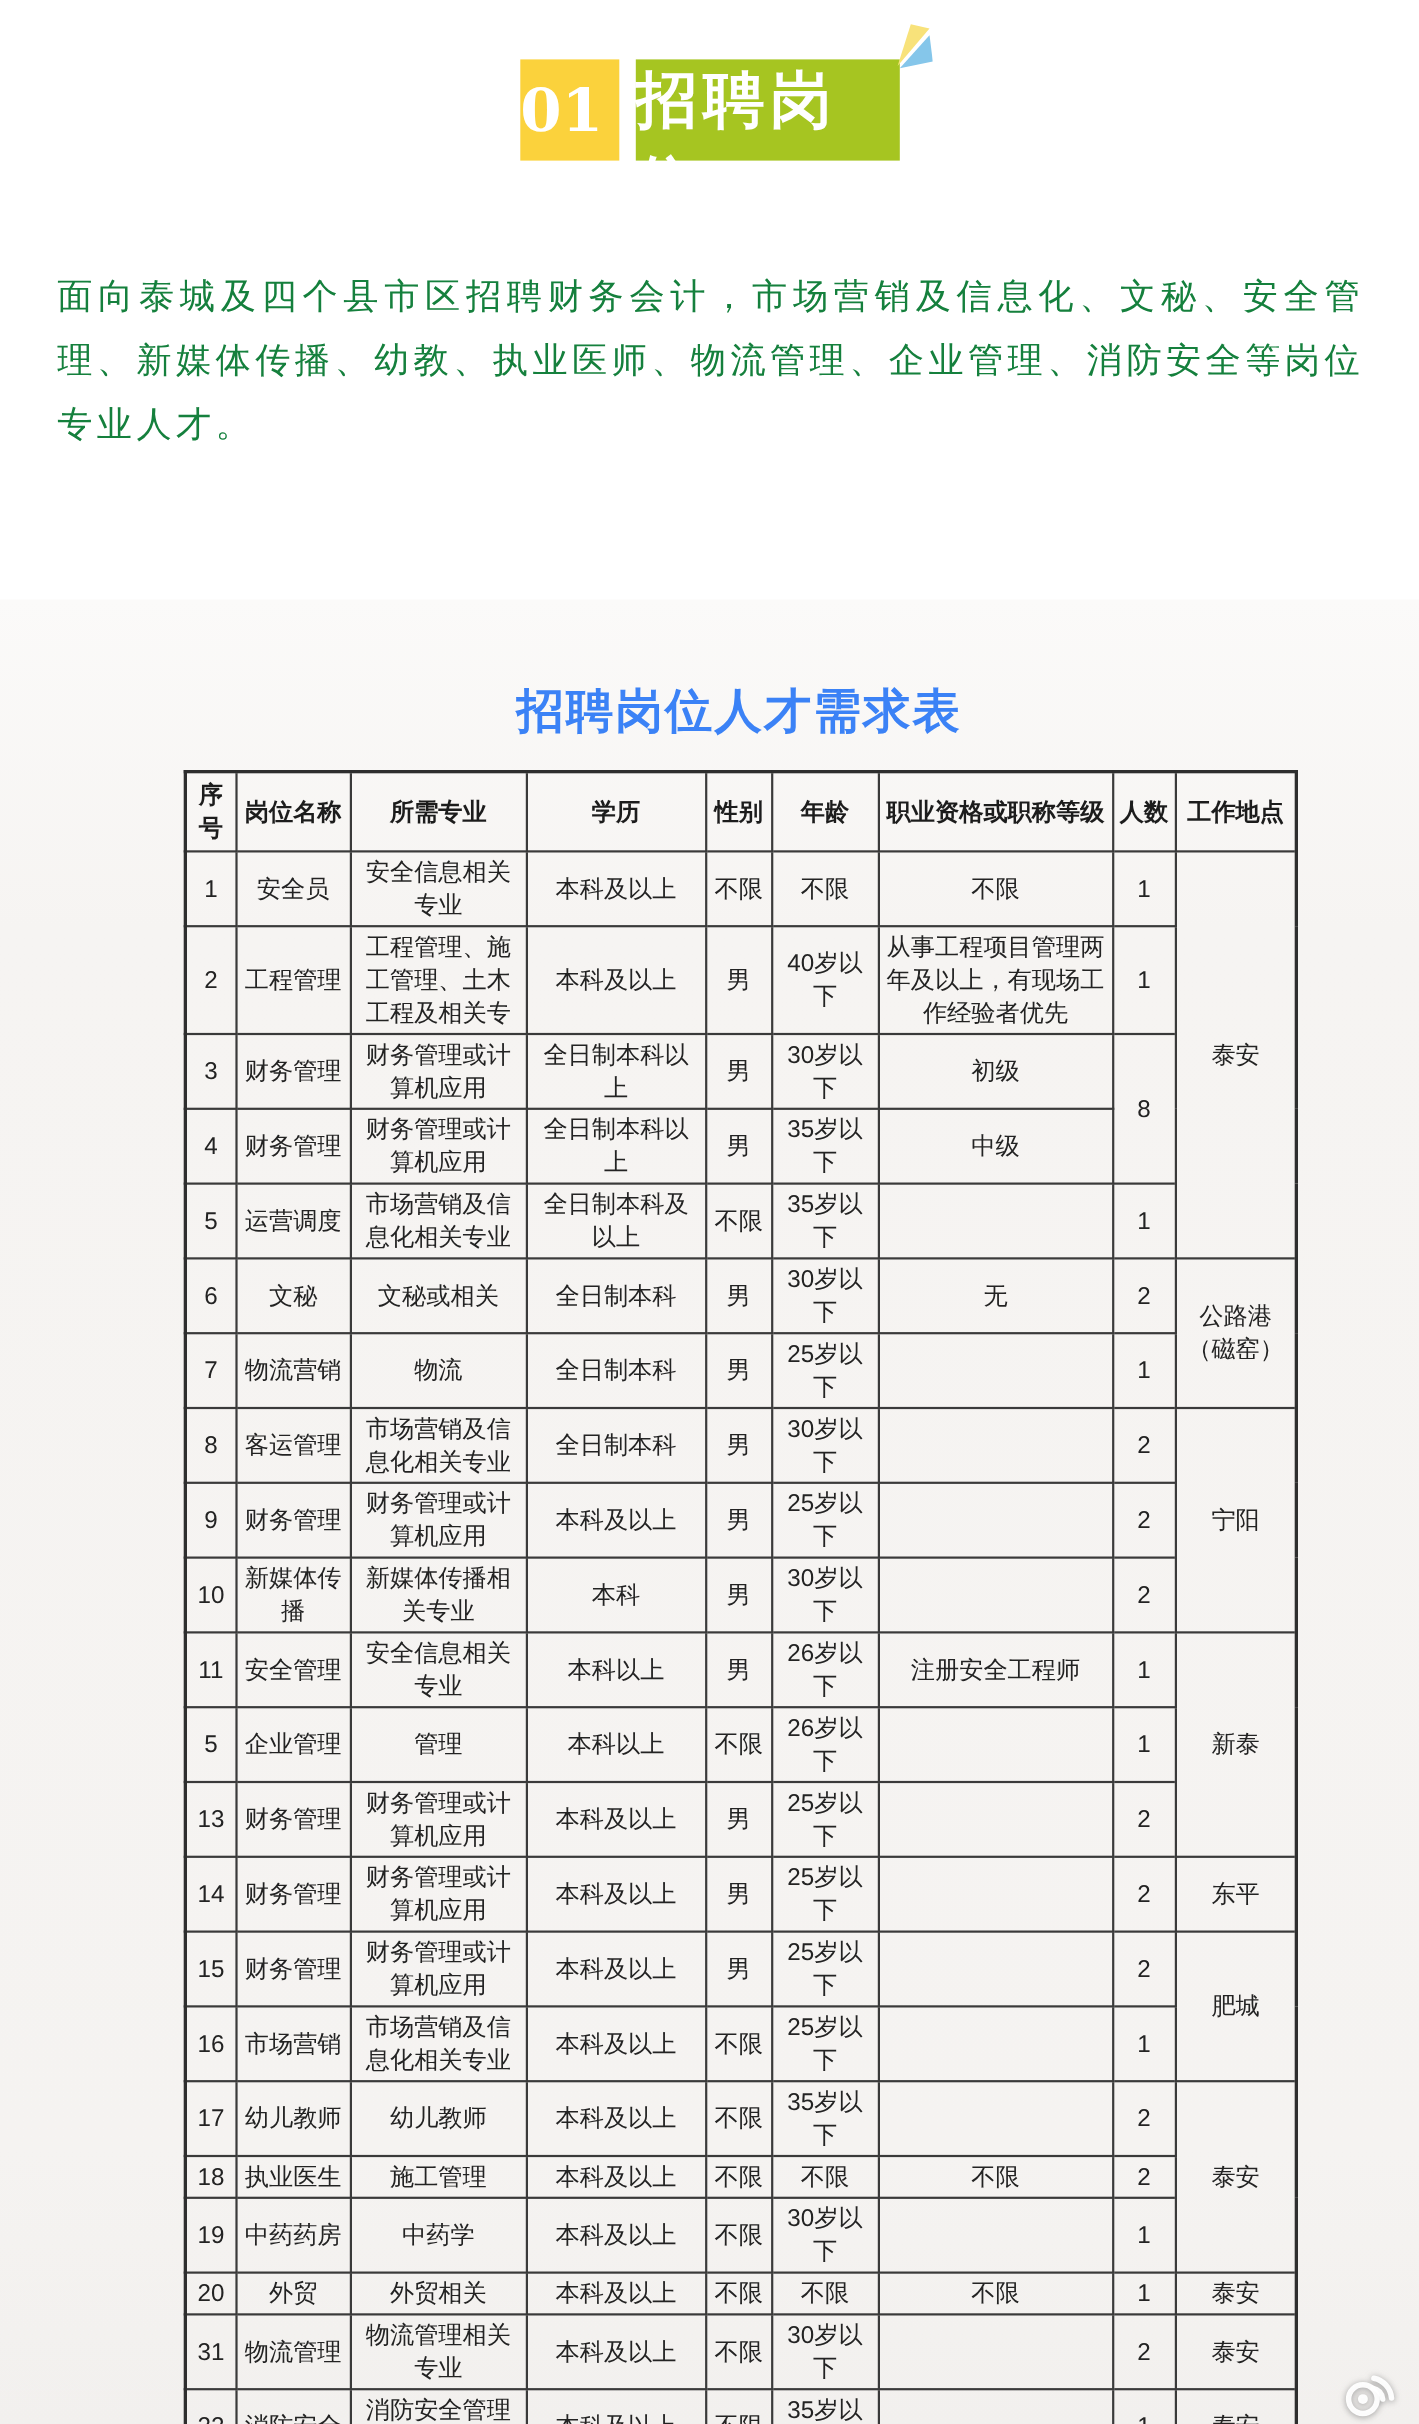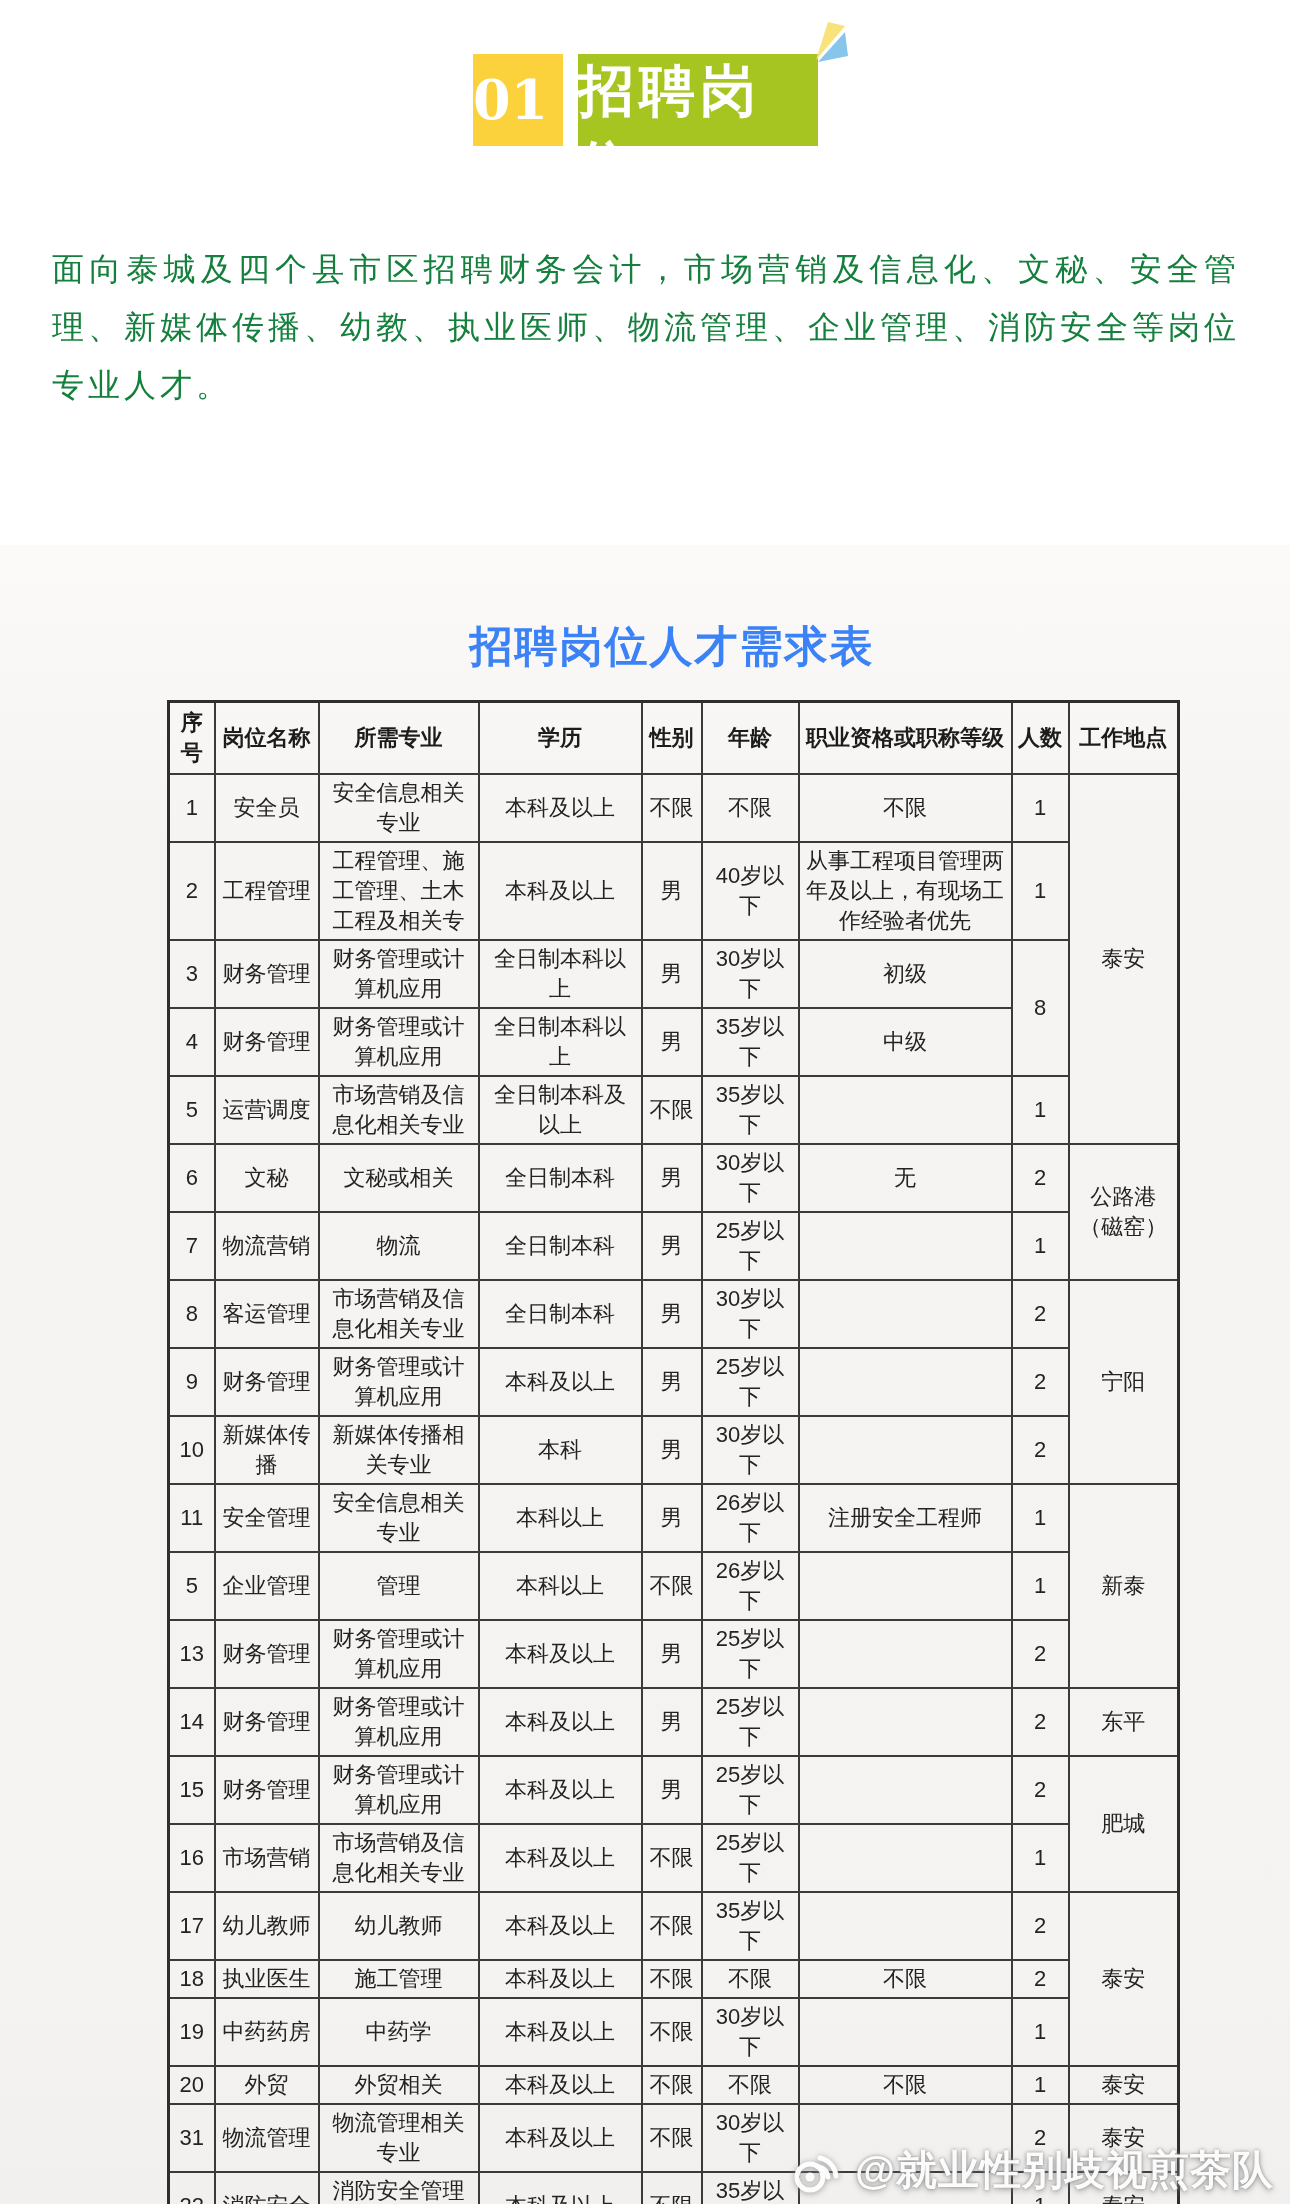--- a/index.html
+++ b/index.html
@@ -340,14 +340,13 @@
     </tbody>
 </table>
 
 <div class="watermark">
   <svg width="52" height="46" viewBox="0 0 52 46">
     <circle cx="17" cy="29" r="13" fill="none" stroke="rgba(255,255,255,0.96)" stroke-width="5"></circle>
     <circle cx="17" cy="29" r="4.5" fill="rgba(255,255,255,0.96)"></circle>
     <path d="M27 10 a 20 20 0 0 1 16 18" fill="none" stroke="rgba(255,255,255,0.96)" stroke-width="5" stroke-linecap="round"></path>
     <path d="M26 19 a 11 11 0 0 1 9 10" fill="none" stroke="rgba(255,255,255,0.96)" stroke-width="5" stroke-linecap="round"></path>
   </svg>
-  <span>@就业性别歧视煎茶队</span>
 </div>
 
 </body></html>

